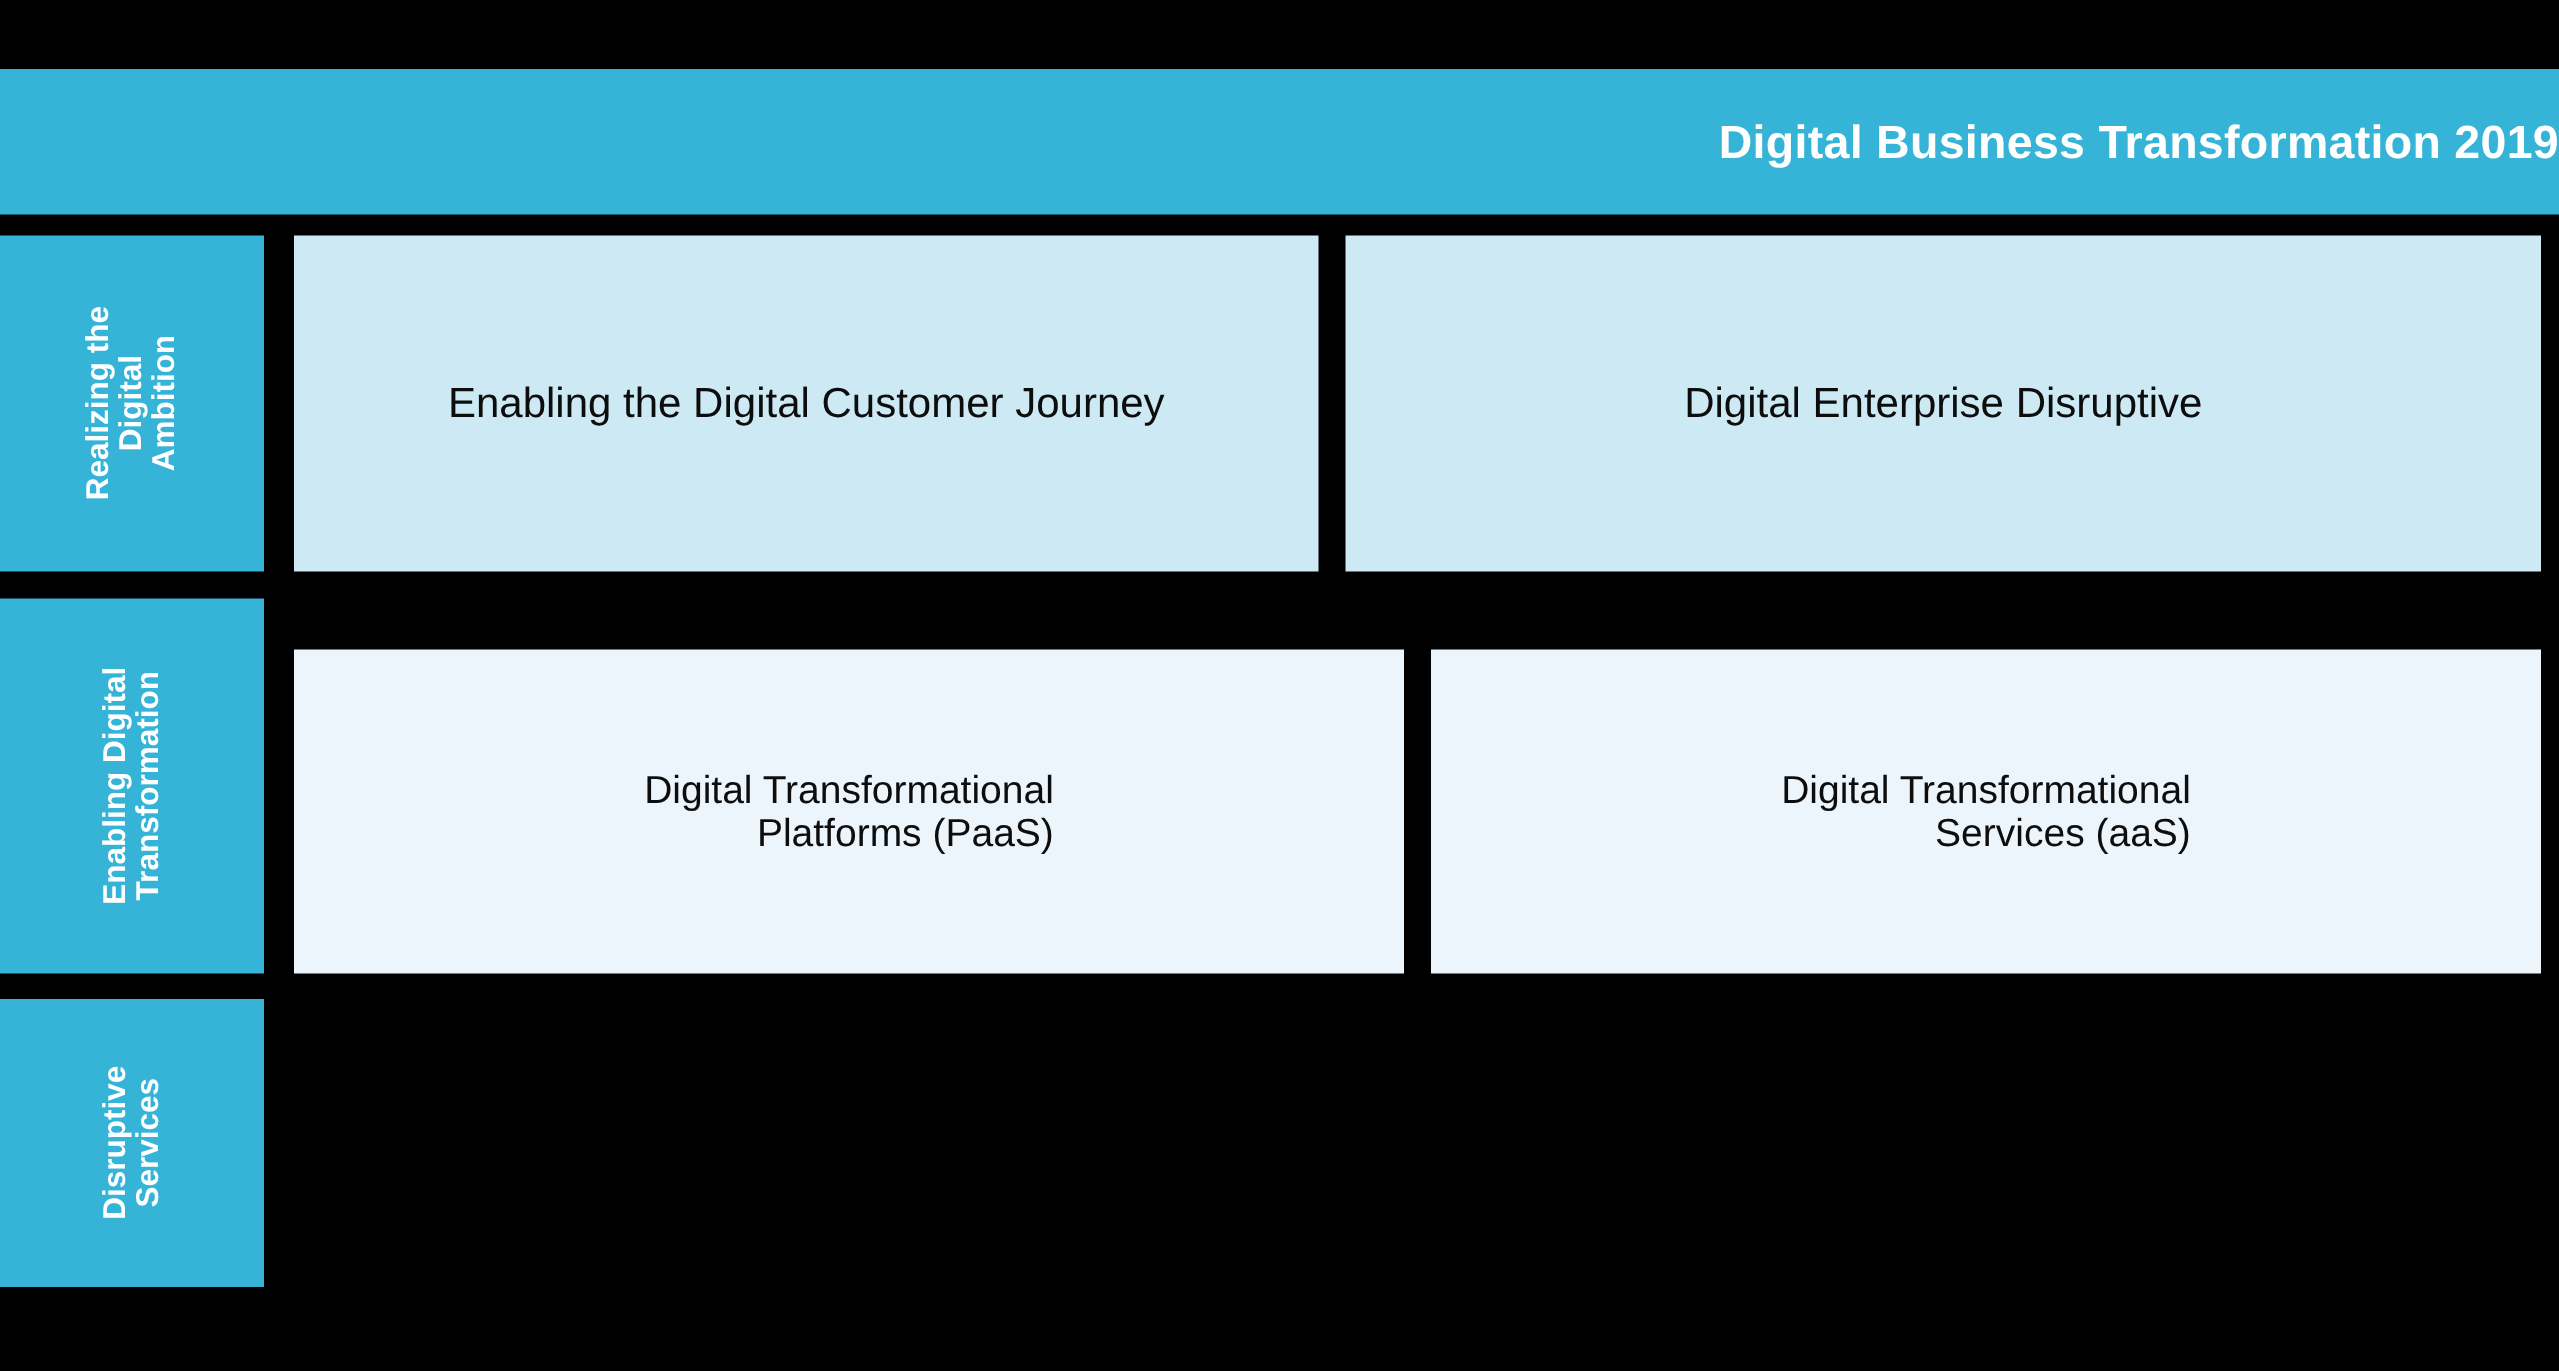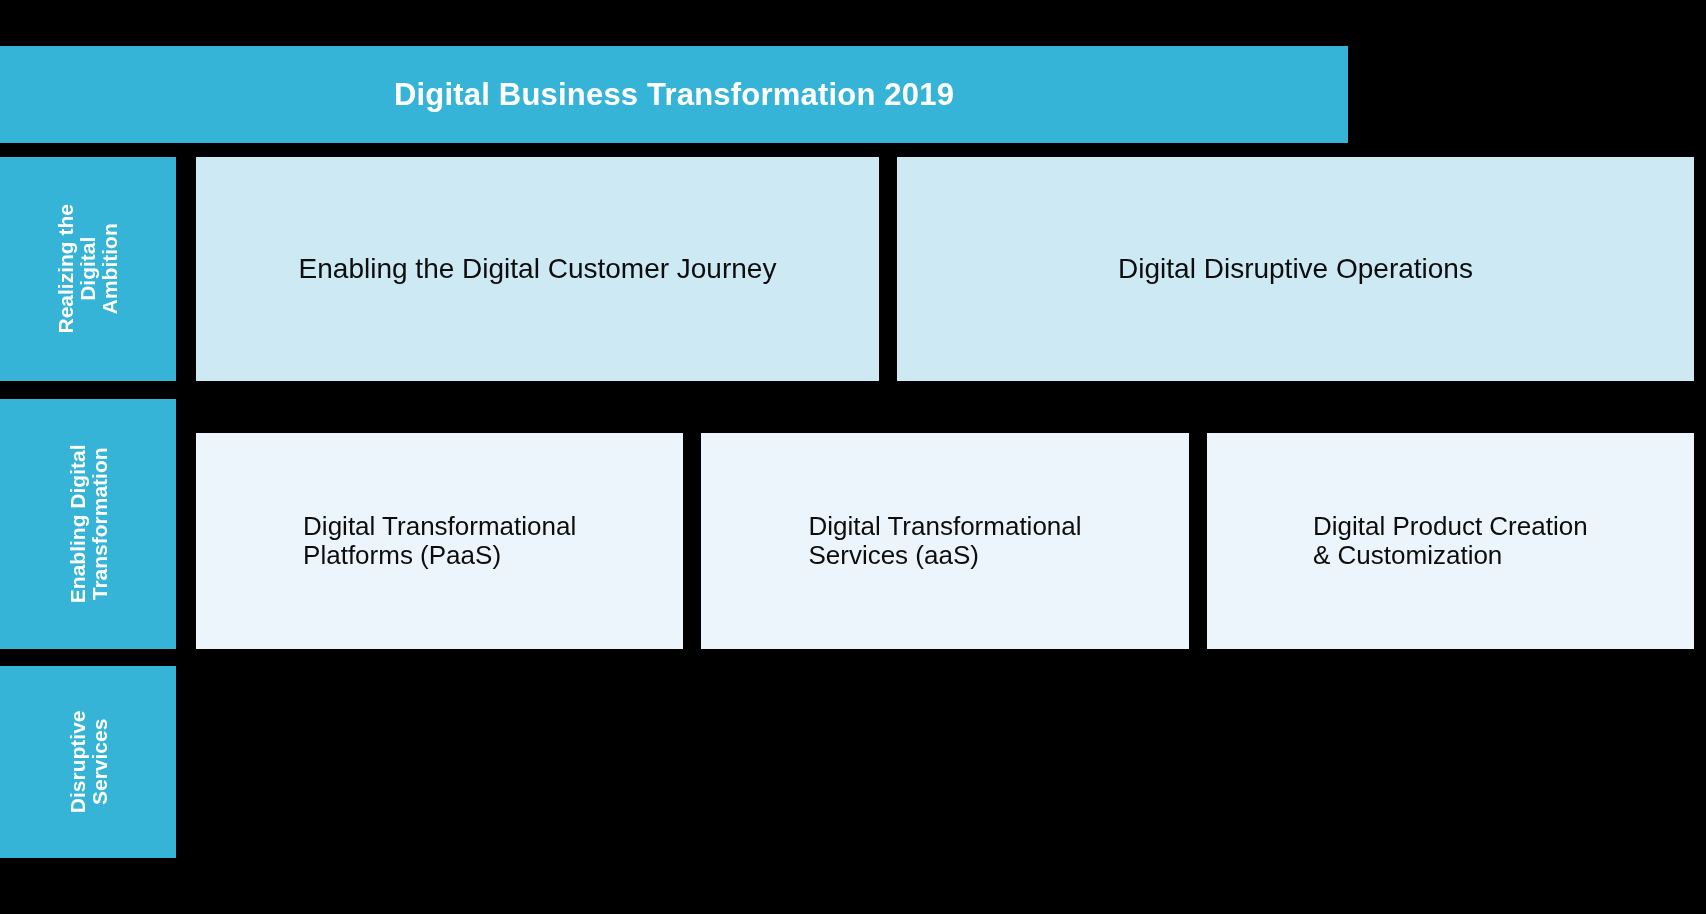--- a/index.html
+++ b/index.html
@@ -19,26 +19,26 @@
     width: 1706px;
     height: 914px;
     background: #000000;
   }
 
   
   .title-bar {
     position: absolute;
     left: 0px;
     top: 46px;
-    width: 1348px;
+    width: 1706px;
     height: 97px;
     background: #36b4d7;
     display: flex;
     align-items: center;
-    justify-content: center;
+    justify-content: flex-end;
   }
   .title-bar .title-text {
     color: #ffffff;
     font-size: 31px;
     font-weight: bold;
     letter-spacing: 0.2px;
     white-space: nowrap;
   }
 
   
@@ -85,21 +85,21 @@
     display: flex;
     gap: 18px;
   }
   .cell {
     flex: 1 1 0;
     display: flex;
     align-items: center;
     justify-content: center;
     padding: 6px 14px;
     box-sizing: border-box;
-    text-align: left;
+    text-align: right;
   }
   .cell .cell-text {
     color: #0d0d0d;
     white-space: pre-line;
     line-height: 1.12;
   }
 
   
   .tone-strong { background: #cde9f3; }
   .tone-soft   { background: #ecf5fb; margin-top: 34px; }
@@ -126,43 +126,39 @@
     <div class="side-label">
       <span class="side-text">Realizing the
 Digital
 Ambition</span>
     </div>
     <div class="cells">
       <div class="cell tone-strong">
         <span class="cell-text">Enabling the Digital Customer Journey</span>
       </div>
       <div class="cell tone-strong">
-        <span class="cell-text">Digital Disruptive Operations</span>
+        <span class="cell-text">Digital Enterprise Disruptive</span>
       </div>
     </div>
   </div>
 
   <div class="row" id="row-2">
     <div class="side-label">
       <span class="side-text">Enabling Digital
 Transformation</span>
     </div>
     <div class="cells">
       <div class="cell tone-soft">
         <span class="cell-text">Digital Transformational
 Platforms (PaaS)</span>
       </div>
       <div class="cell tone-soft">
         <span class="cell-text">Digital Transformational
 Services (aaS)</span>
       </div>
-      <div class="cell tone-soft">
-        <span class="cell-text">Digital Product Creation
-&amp; Customization</span>
-      </div>
     </div>
   </div>
 
   <div class="row" id="row-3">
     <div class="side-label">
       <span class="side-text">Disruptive
 Services</span>
     </div>
   </div>
 

